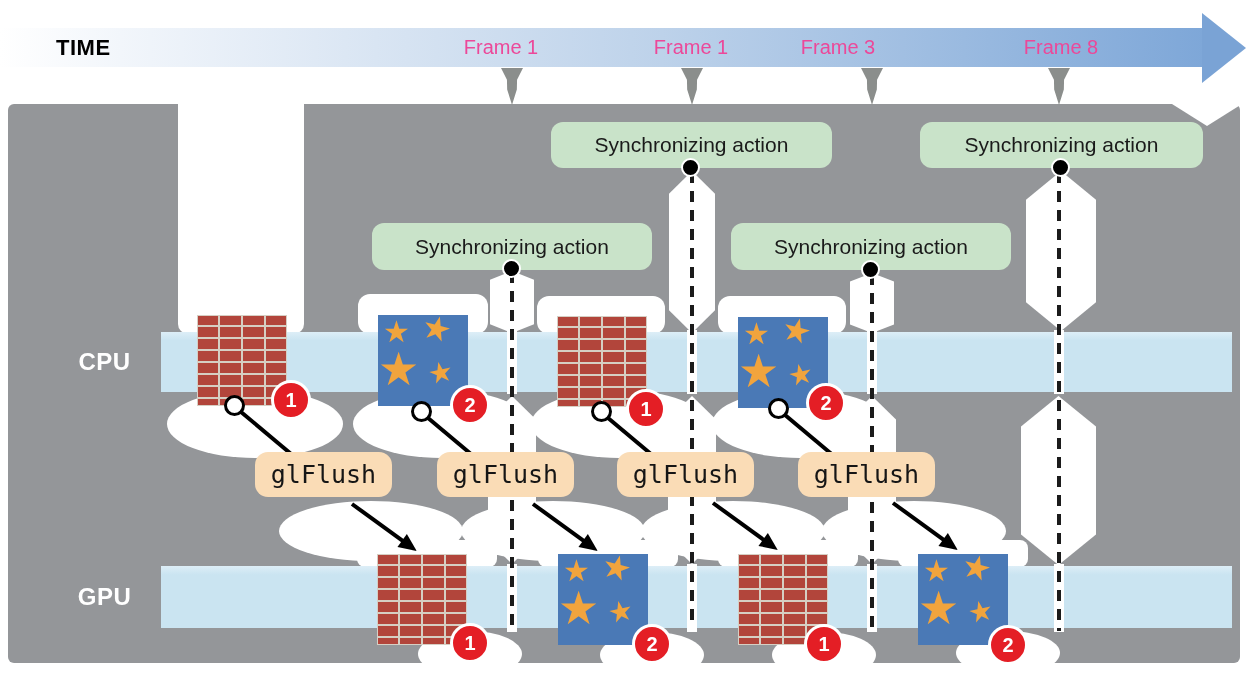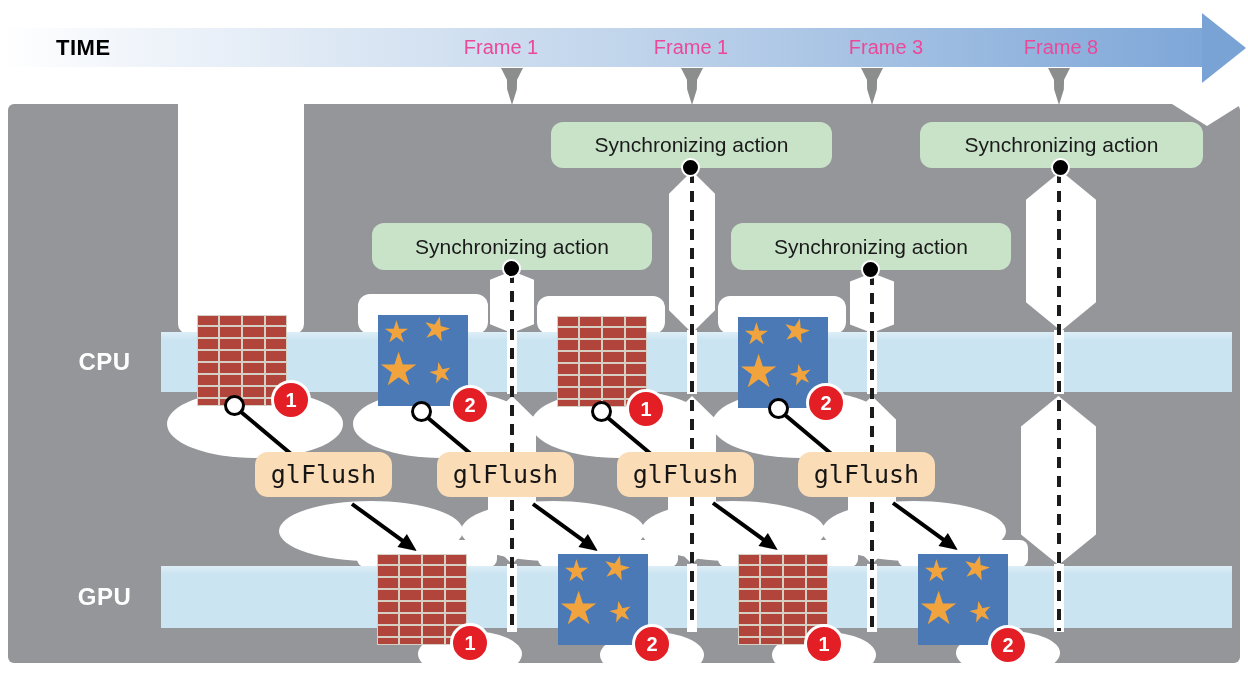--- a/index.html
+++ b/index.html
@@ -202,20 +202,20 @@
   <div class="abs sdot z8" style="left:681px;top:158px"></div>
   <div class="abs sdot z8" style="left:1051px;top:158px"></div>
   <div class="abs sdot z8" style="left:502px;top:259px"></div>
   <div class="abs sdot z8" style="left:861px;top:260px"></div>
 
   <div class="abs time-band z8"></div>
   <div class="abs time-head z8"></div>
   <div class="abs time-label z8">TIME</div>
   <div class="abs frame-label z8" style="left:431px">Frame 1</div>
   <div class="abs frame-label z8" style="left:621px">Frame 1</div>
-  <div class="abs frame-label z8" style="left:816px">Frame 3</div>
+  <div class="abs frame-label z8" style="left:768px">Frame 3</div>
   <div class="abs frame-label z8" style="left:991px">Frame 8</div>
   <div class="abs pin z4" style="left:501px"></div>
   <div class="abs pin z4" style="left:681px"></div>
   <div class="abs pin z4" style="left:861px"></div>
   <div class="abs pin z4" style="left:1048px"></div>
 
 </div>
 
 </body></html>

